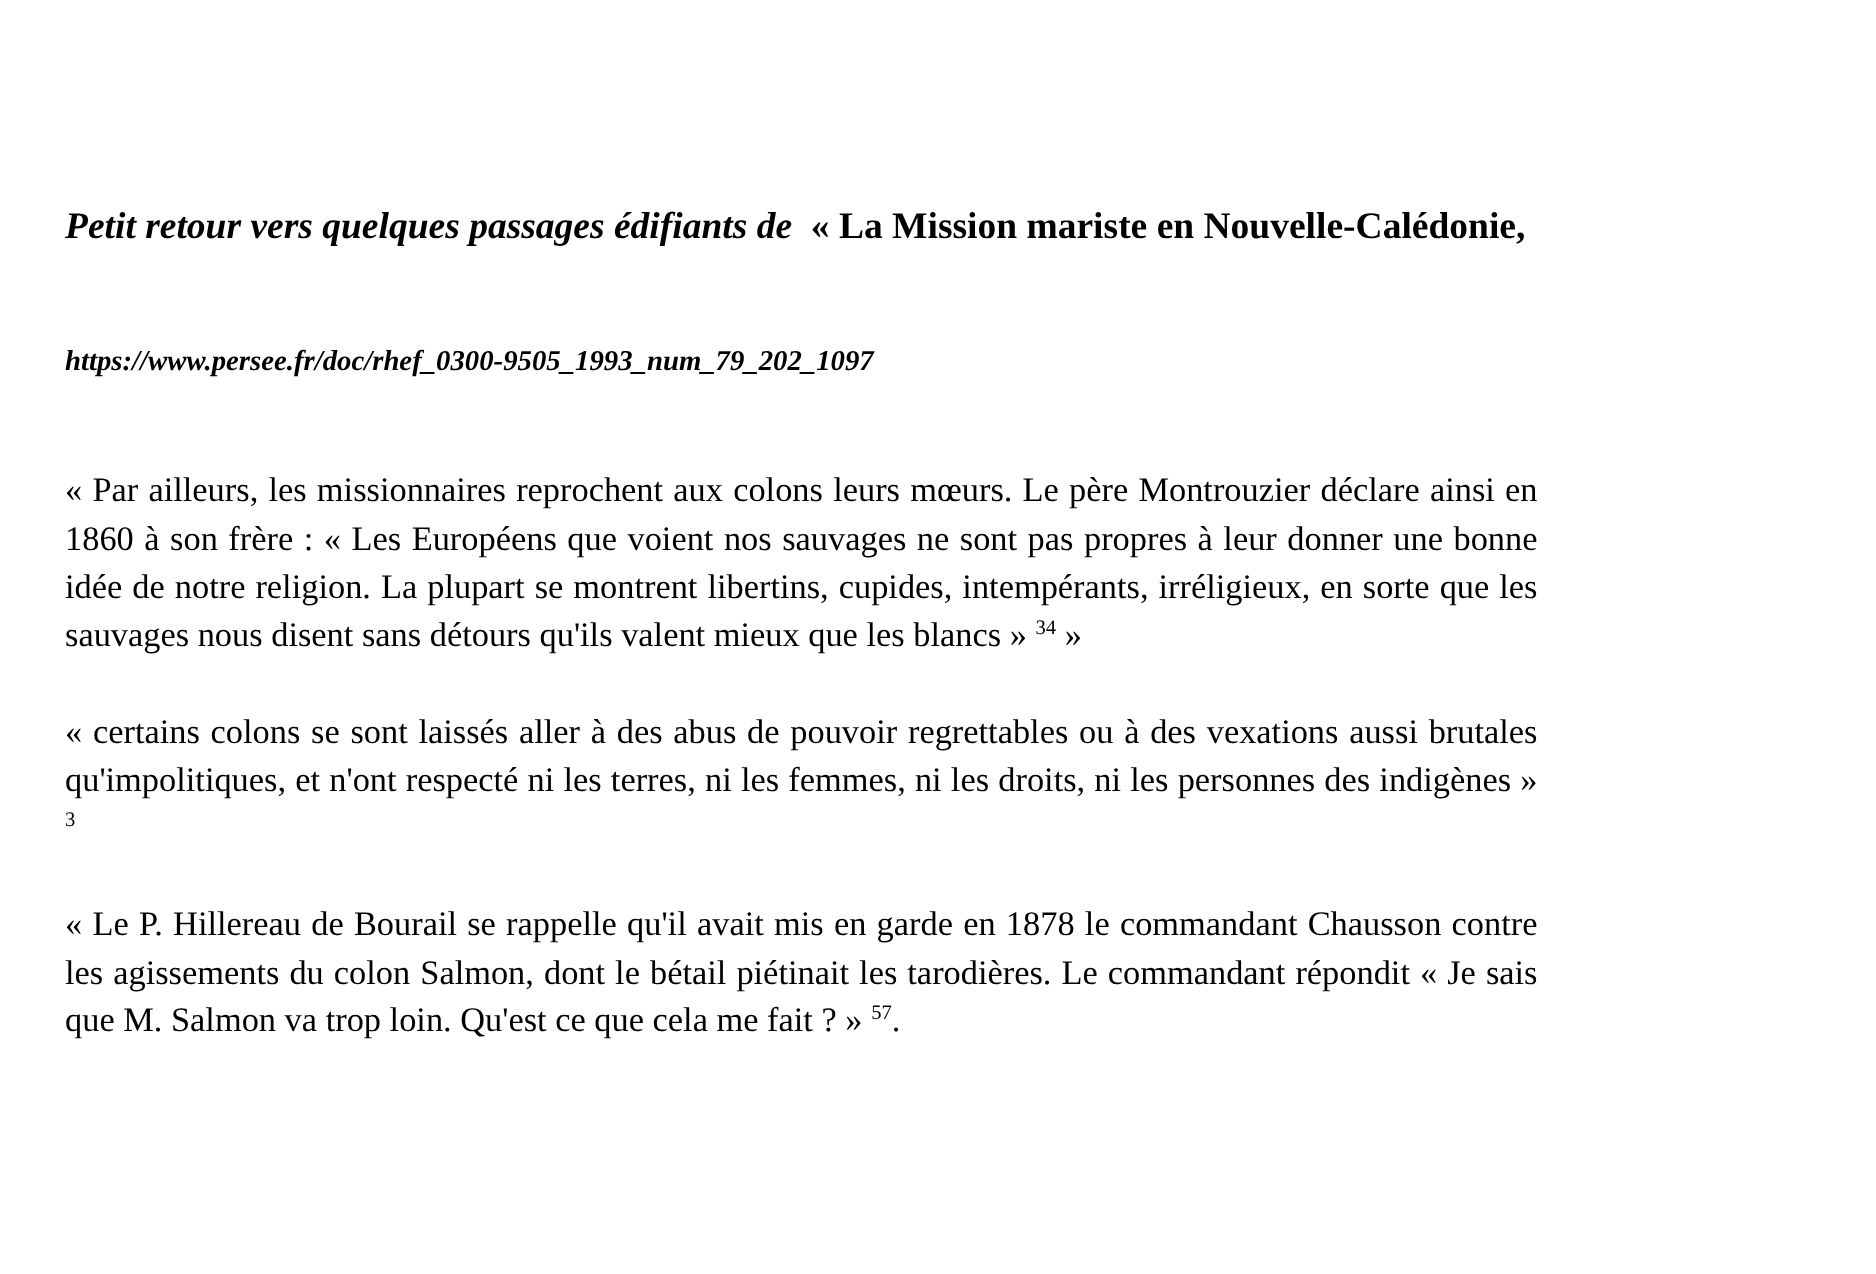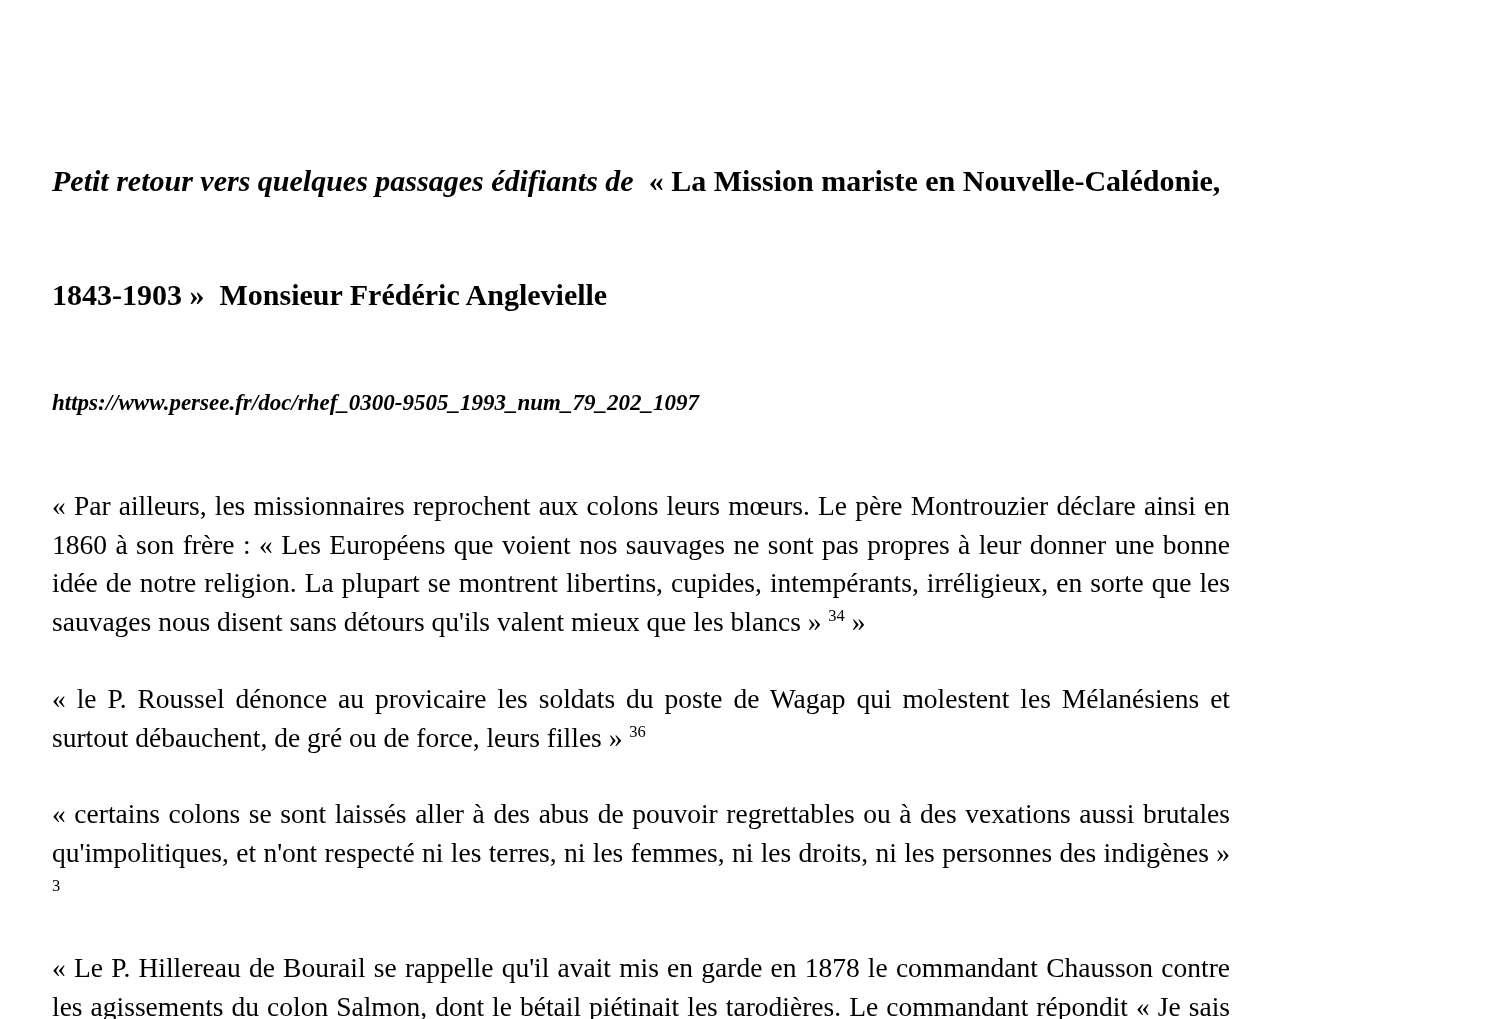--- a/index.html
+++ b/index.html
@@ -55,26 +55,24 @@
     vertical-align: super;
   }
 </style>
 </head>
 <body>
 
 <div class="page">
 
   <h1 class="doc-title">
     <span class="t-line"><em>Petit retour vers quelques passages édifiants de </em><span> « La Mission mariste en Nouvelle-Calédonie,</span></span>
-    <span class="t-line">1843-1903 »  Monsieur Frédéric Anglevielle</span>
   </h1>
 
   <div class="source-url">https://www.persee.fr/doc/rhef_0300-9505_1993_num_79_202_1097</div>
 
   <p class="para first"><span>« Par ailleurs, les missionnaires reprochent aux colons leurs mœurs. Le père Montrouzier déclare ainsi en 1860 à son frère : « Les Européens que voient nos sauvages ne sont pas propres à leur donner une bonne idée de notre religion. La plupart se montrent libertins, cupides, intempérants, irréligieux, en sorte que les sauvages nous disent sans détours qu'ils valent mieux que les blancs » </span><sup>34</sup><span> »</span></p>
 
-  <p class="para"><span>« le P. Roussel dénonce au provicaire les soldats du poste de Wagap qui molestent les Mélanésiens et surtout débauchent, de gré ou de force, leurs filles » </span><sup>36</sup><span></span></p>
 
   <p class="para"><span>« certains colons se sont laissés aller à des abus de pouvoir regrettables ou à des vexations aussi brutales qu'impolitiques, et n'ont respecté ni les terres, ni les femmes, ni les droits, ni les personnes des indigènes » </span><sup>3</sup><span></span></p>
 
   <p class="para"><span>« Le P. Hillereau de Bourail se rappelle qu'il avait mis en garde en 1878 le commandant Chausson contre les agissements du colon Salmon, dont le bétail piétinait les tarodières. Le commandant répondit « Je sais que M. Salmon va trop loin. Qu'est ce que cela me fait ? » </span><sup>57</sup><span>.</span></p>
 
 </div>
 
 </body></html>

